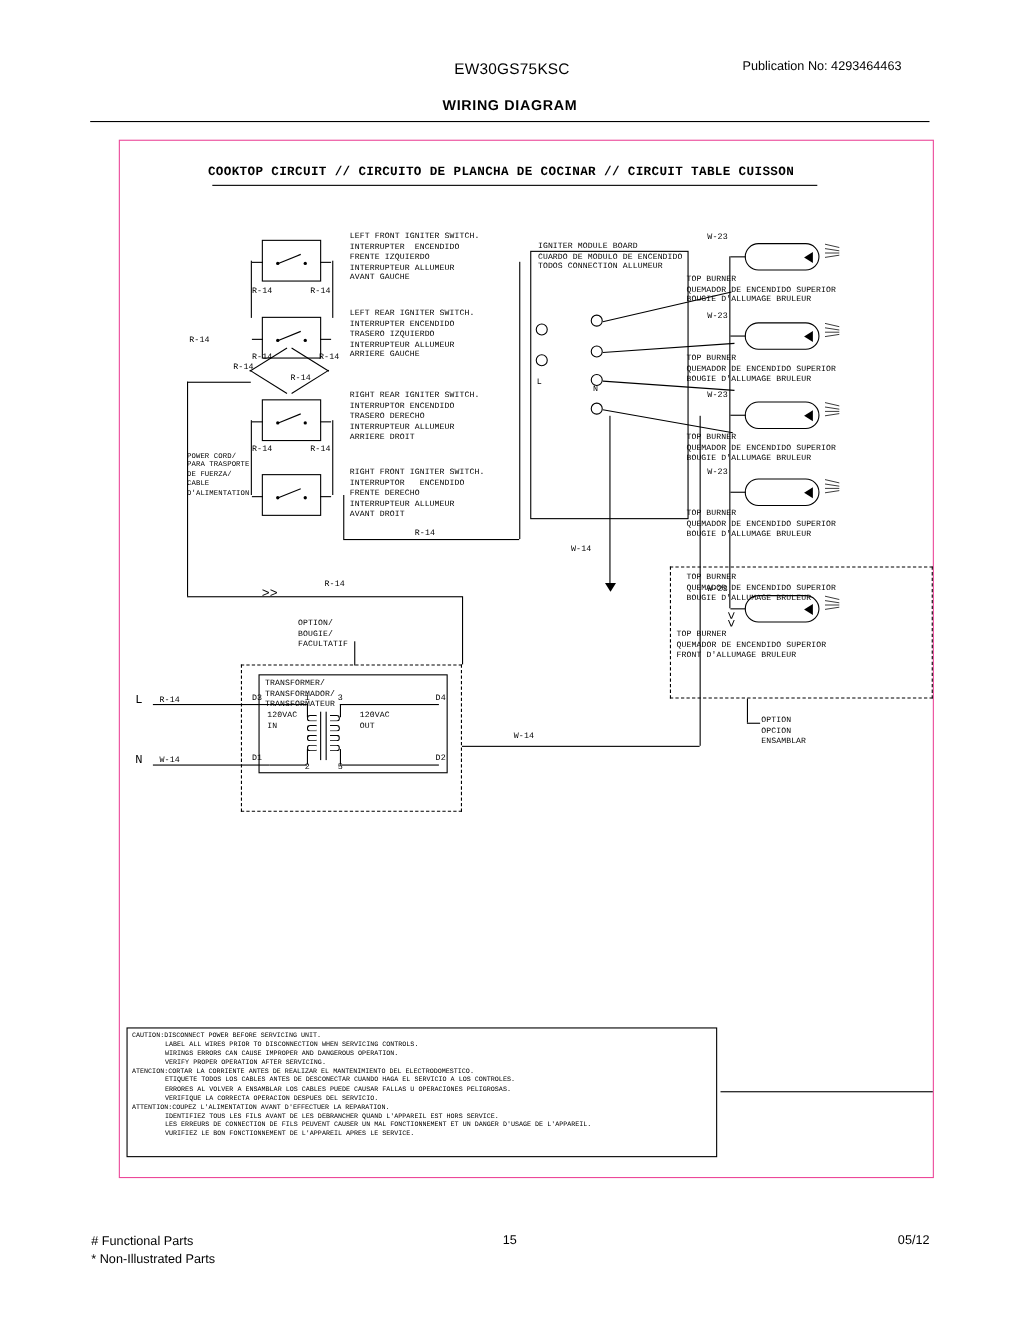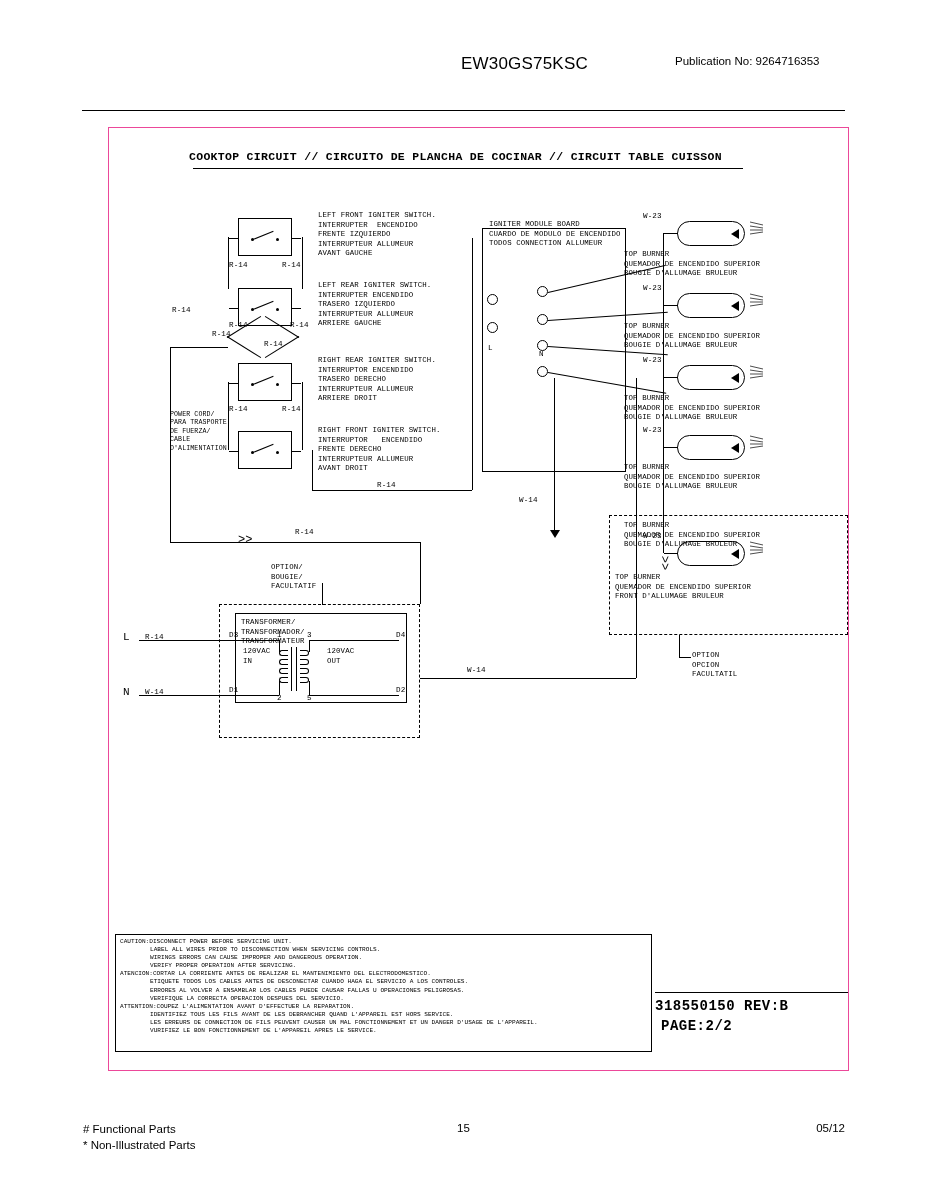--- a/index.html
+++ b/index.html
@@ -25,23 +25,22 @@
     position: absolute;
     top: 54px;
     left: 80px;
     right: 80px;
     height: 20px;
   }
   .hdr .model {
     position: absolute;
     left: 333px;
     top: 0;
-    font-size: 17px;
+    font-size: 14px;
     letter-spacing: .2px;
-    margin-left: 48px;
   }
   .hdr .pub {
     position: absolute;
     left: 595px;
     top: 1px;
     font-size: 11.5px;
   }
   .title {
     position: absolute;
     top: 88px;
@@ -286,22 +285,23 @@
   .footer .fc { position: absolute; left: 0; width: 927px; text-align: center; top: 1px; }
   .footer .fr { position: absolute; right: 82px; top: 1px; }
 </style>
 </head>
 <body>
 
 <div class="page">
 
   <div class="hdr">
     <div class="model">EW30GS75KSC</div>
-    <div class="pub">Publication No: 9264716353</div>
+    <div class="pub">Publication No: 4293464463</div>
   </div>
+  <div class="title">WIRING DIAGRAM</div>
   <div class="rule"></div>
 
   <div class="frame">
 
     <div class="dtitle">COOKTOP CIRCUIT // CIRCUITO DE PLANCHA DE COCINAR // CIRCUIT TABLE CUISSON</div>
     <div class="dtitle-underline"></div>
 
     <div class="sw" style="left:129px; top:90px;">
       <span class="pin-l"></span>
         <span class="pin-r"></span>
@@ -483,21 +483,21 @@
 QUEMADOR DE ENCENDIDO SUPERIOR
 FRONT D'ALLUMAGE BRULEUR</div>
 
     <div class="ln v" style="left:554px; top:105px; height:320px;"></div>
     <div class="chev" style="left:548px; top:430px; transform:rotate(90deg);">&gt;&gt;</div>
 
     <div class="ln v" style="left:570px; top:507px; height:22px;"></div>
     <div class="ln h" style="left:570px; top:529px; width:12px;"></div>
     <div class="mono" style="left:583px; top:523px;">OPTION
 OPCION
-FACULTATIL</div>
+ENSAMBLAR</div>
 
     <div class="dash" style="left:110px; top:476px; width:201px; height:134px;"></div>
     <div class="box" style="left:126px; top:485px; width:172px; height:90px;"></div>
     <div class="mono" style="left:132px; top:490px;">TRANSFORMER/
 TRANSFORMADOR/
 TRANSFORMATEUR</div>
 
     <div class="mono" style="left:162px; top:435px;">OPTION/
 BOUGIE/
 FACULTATIF</div>
@@ -554,24 +554,20 @@
       <p class="ind">ETIQUETE TODOS LOS CABLES ANTES DE DESCONECTAR CUANDO HAGA EL SERVICIO A LOS CONTROLES.</p>
       <p class="ind">ERRORES AL VOLVER A ENSAMBLAR LOS CABLES PUEDE CAUSAR FALLAS U OPERACIONES PELIGROSAS.</p>
       <p class="ind">VERIFIQUE LA CORRECTA OPERACION DESPUES DEL SERVICIO.</p>
       <p>ATTENTION:COUPEZ L'ALIMENTATION AVANT D'EFFECTUER LA REPARATION.</p>
       <p class="ind">IDENTIFIEZ TOUS LES FILS AVANT DE LES DEBRANCHER QUAND L'APPAREIL EST HORS SERVICE.</p>
       <p class="ind">LES ERREURS DE CONNECTION DE FILS PEUVENT CAUSER UN MAL FONCTIONNEMENT ET UN DANGER D'USAGE DE L'APPAREIL.</p>
       <p class="ind">VURIFIEZ LE BON FONCTIONNEMENT DE L'APPAREIL APRES LE SERVICE.</p>
     </div>
 
     <div class="partdiv"></div>
-    <div class="partno">
-      <div>318550150  REV:B</div>
-      <div class="pl">PAGE:2/2</div>
-    </div>
 
   </div>
 
   <div class="footer">
     <div class="fl">
       <div># Functional Parts</div>
       <div>* Non-Illustrated Parts</div>
     </div>
     <div class="fc">15</div>
     <div class="fr">05/12</div>

